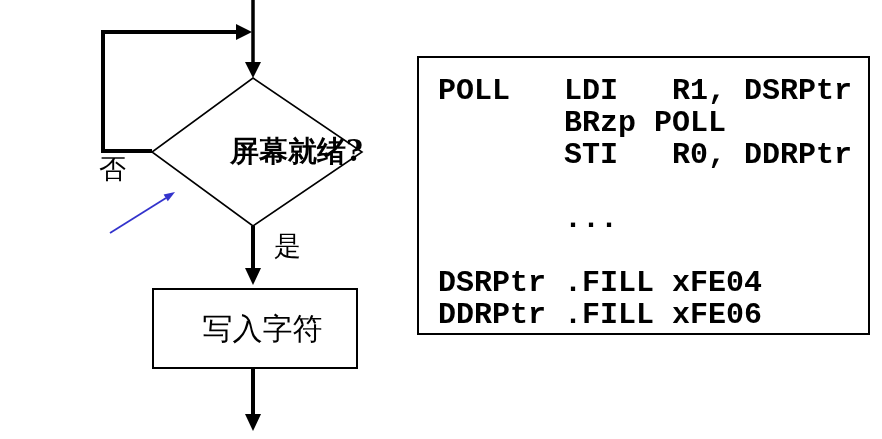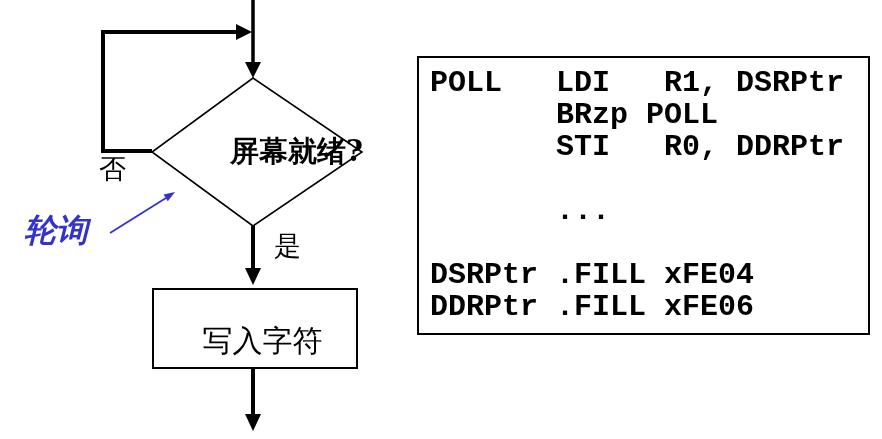--- a/index.html
+++ b/index.html
@@ -48,41 +48,40 @@
   }
   .process-label {
     left: 153px;
     top: 290px;
     width: 219px;
     height: 78px;
     display: flex;
     align-items: center;
     justify-content: center;
     font-size: 30px;
-    margin-top: 12px;
   }
   .annotation-label {
     left: 24px;
     top: 214px;
     font-size: 32px;
     font-weight: bold;
     font-style: italic;
   }
   .code-panel {
     position: absolute;
     left: 417px;
     top: 56px;
     width: 449px;
     height: 275px;
     border: 2px solid #000000;
     background: #ffffff;
     box-sizing: content-box;
   }
   .code-panel pre {
-    margin: 2px;
+    margin: 10px;
     padding: 7px 0 0 9px;
     font-family: "Liberation Mono", monospace;
     font-weight: bold;
     font-size: 30px;
     line-height: 32px;
     color: #000000;
   }
 </style>
 </head>
 <body>
@@ -112,21 +111,20 @@
   </svg>
 
   <div class="label decision-label">屏幕就绪?</div>
 
   <div class="label no-label">否</div>
 
   <div class="label yes-label">是</div>
 
   <div class="label process-label">写入字符</div>
 
-  <div class="label annotation-label" style="color: rgb(51, 51, 204);">轮询</div>
 
   <div class="code-panel">
     <pre>POLL   LDI   R1, DSRPtr
        BRzp POLL
        STI   R0, DDRPtr
 
        ...
 
 DSRPtr .FILL xFE04
 DDRPtr .FILL xFE06</pre>

